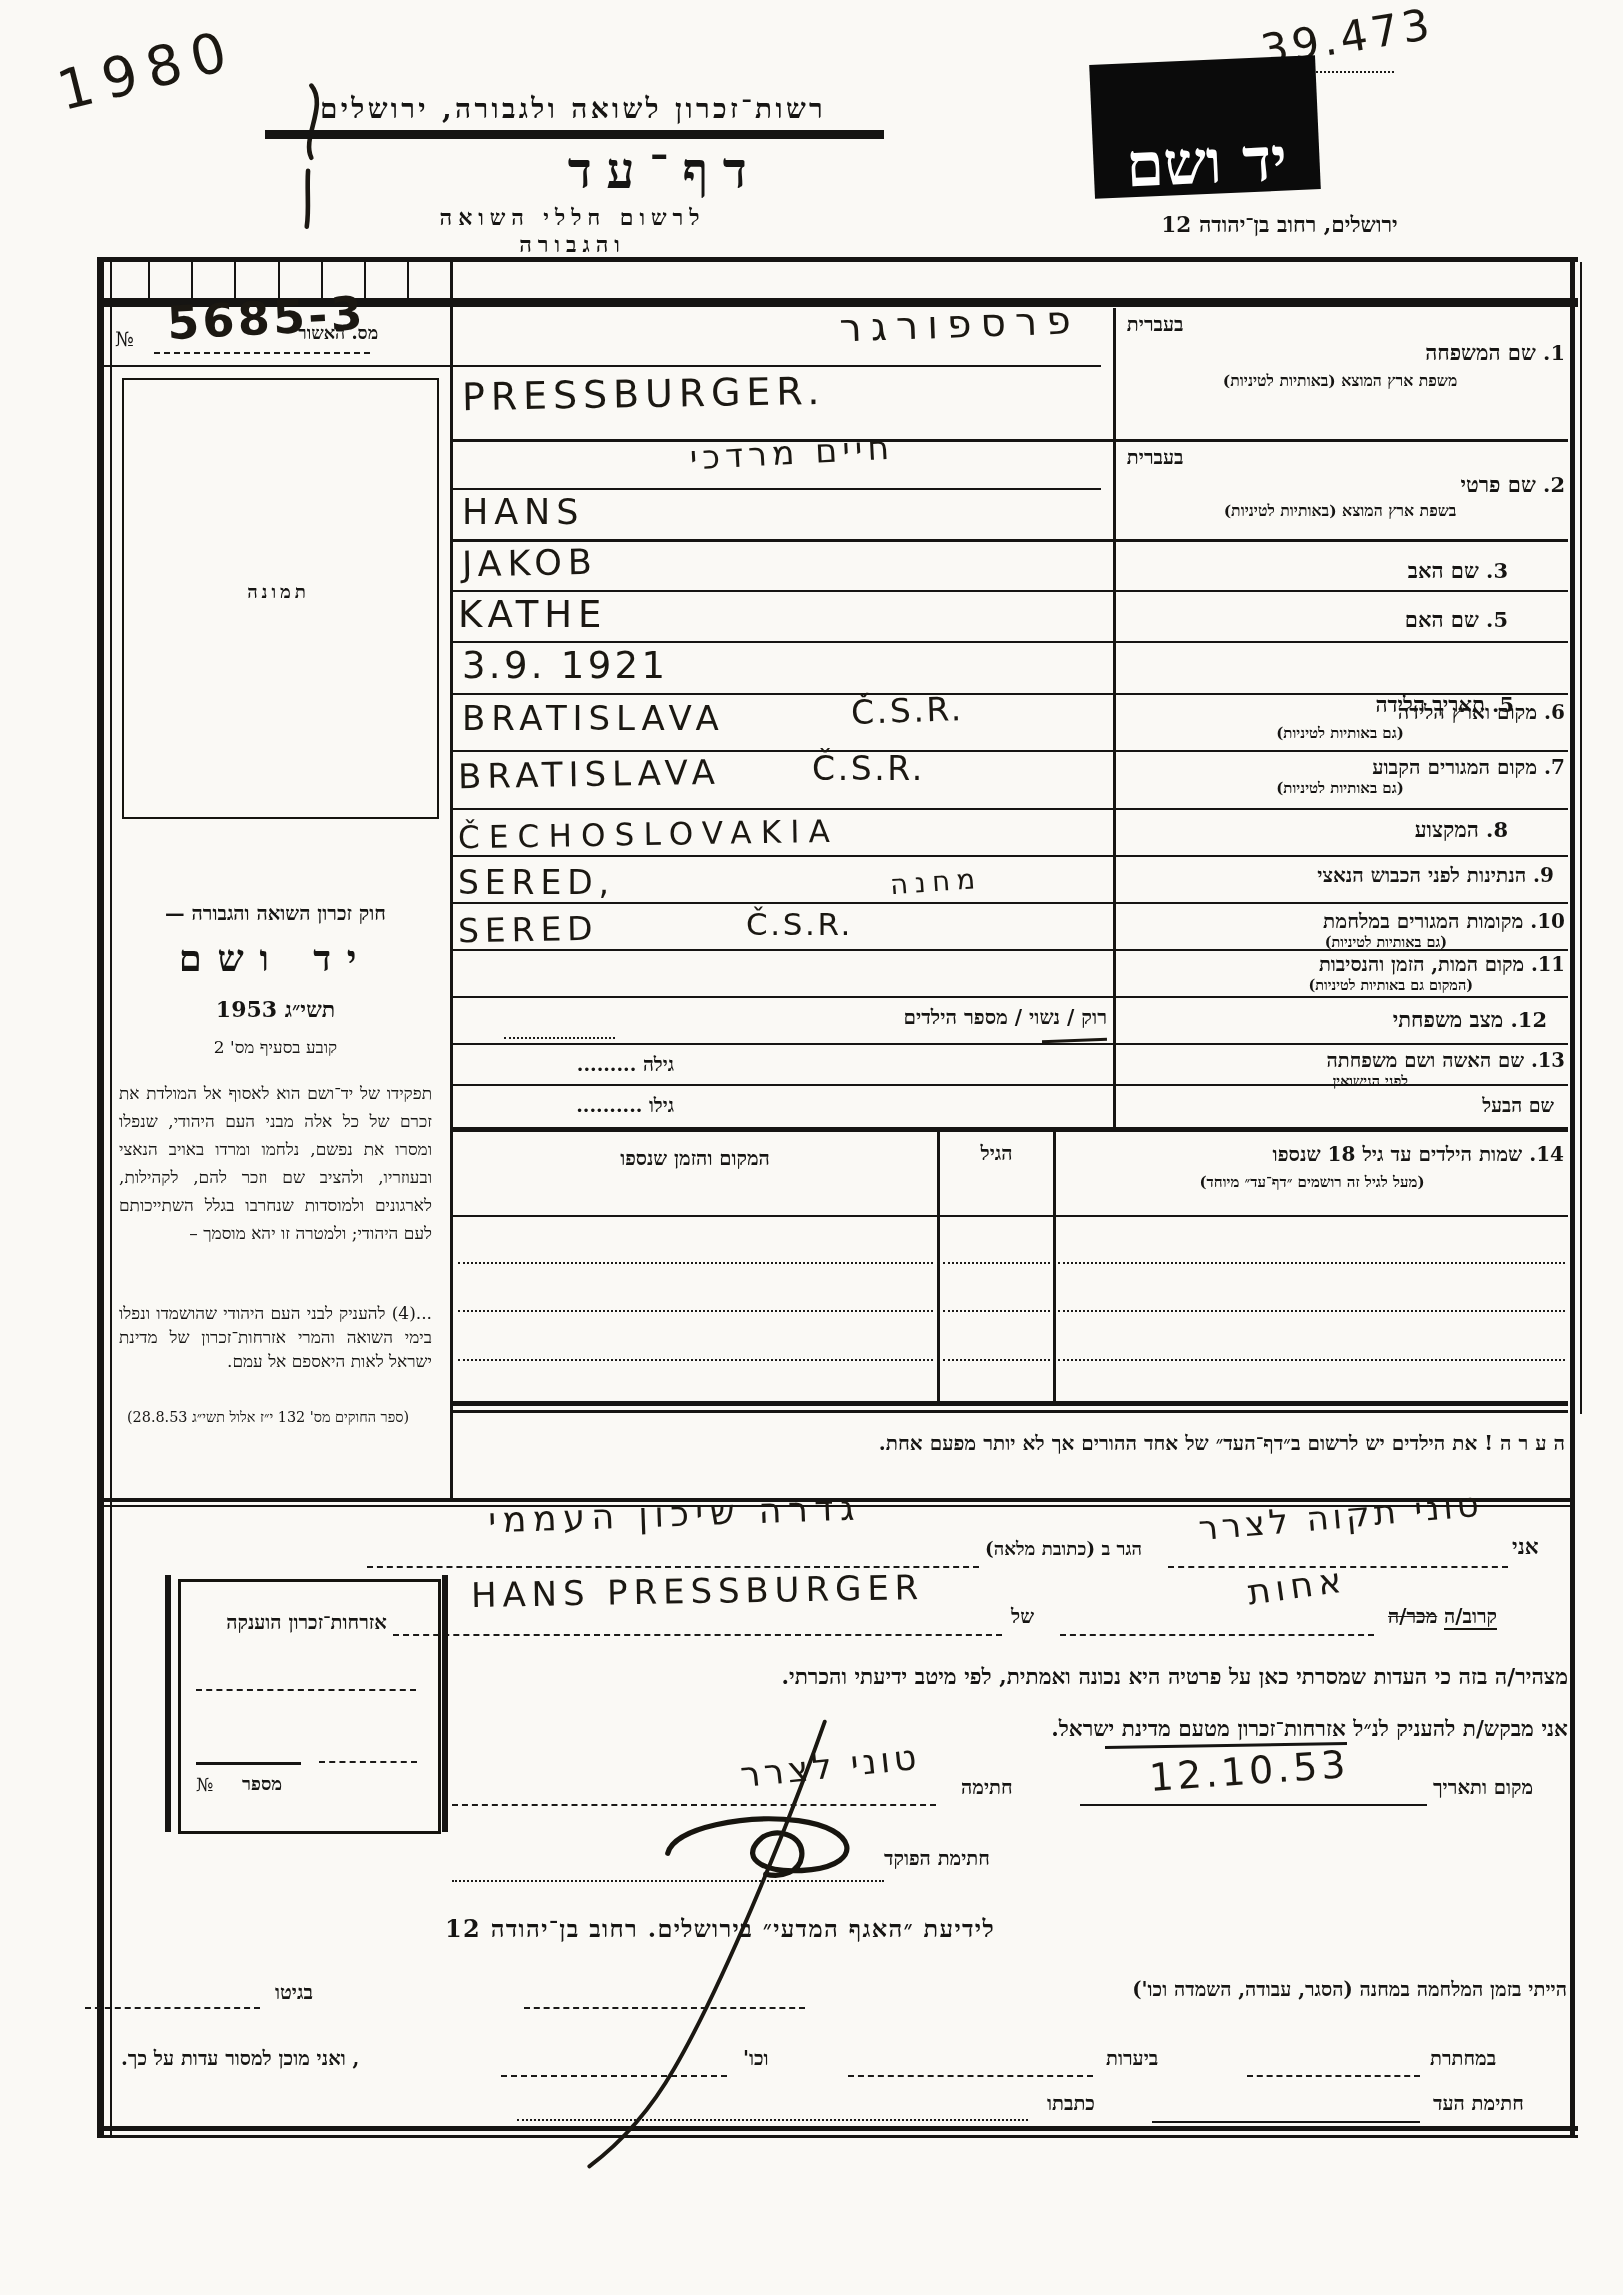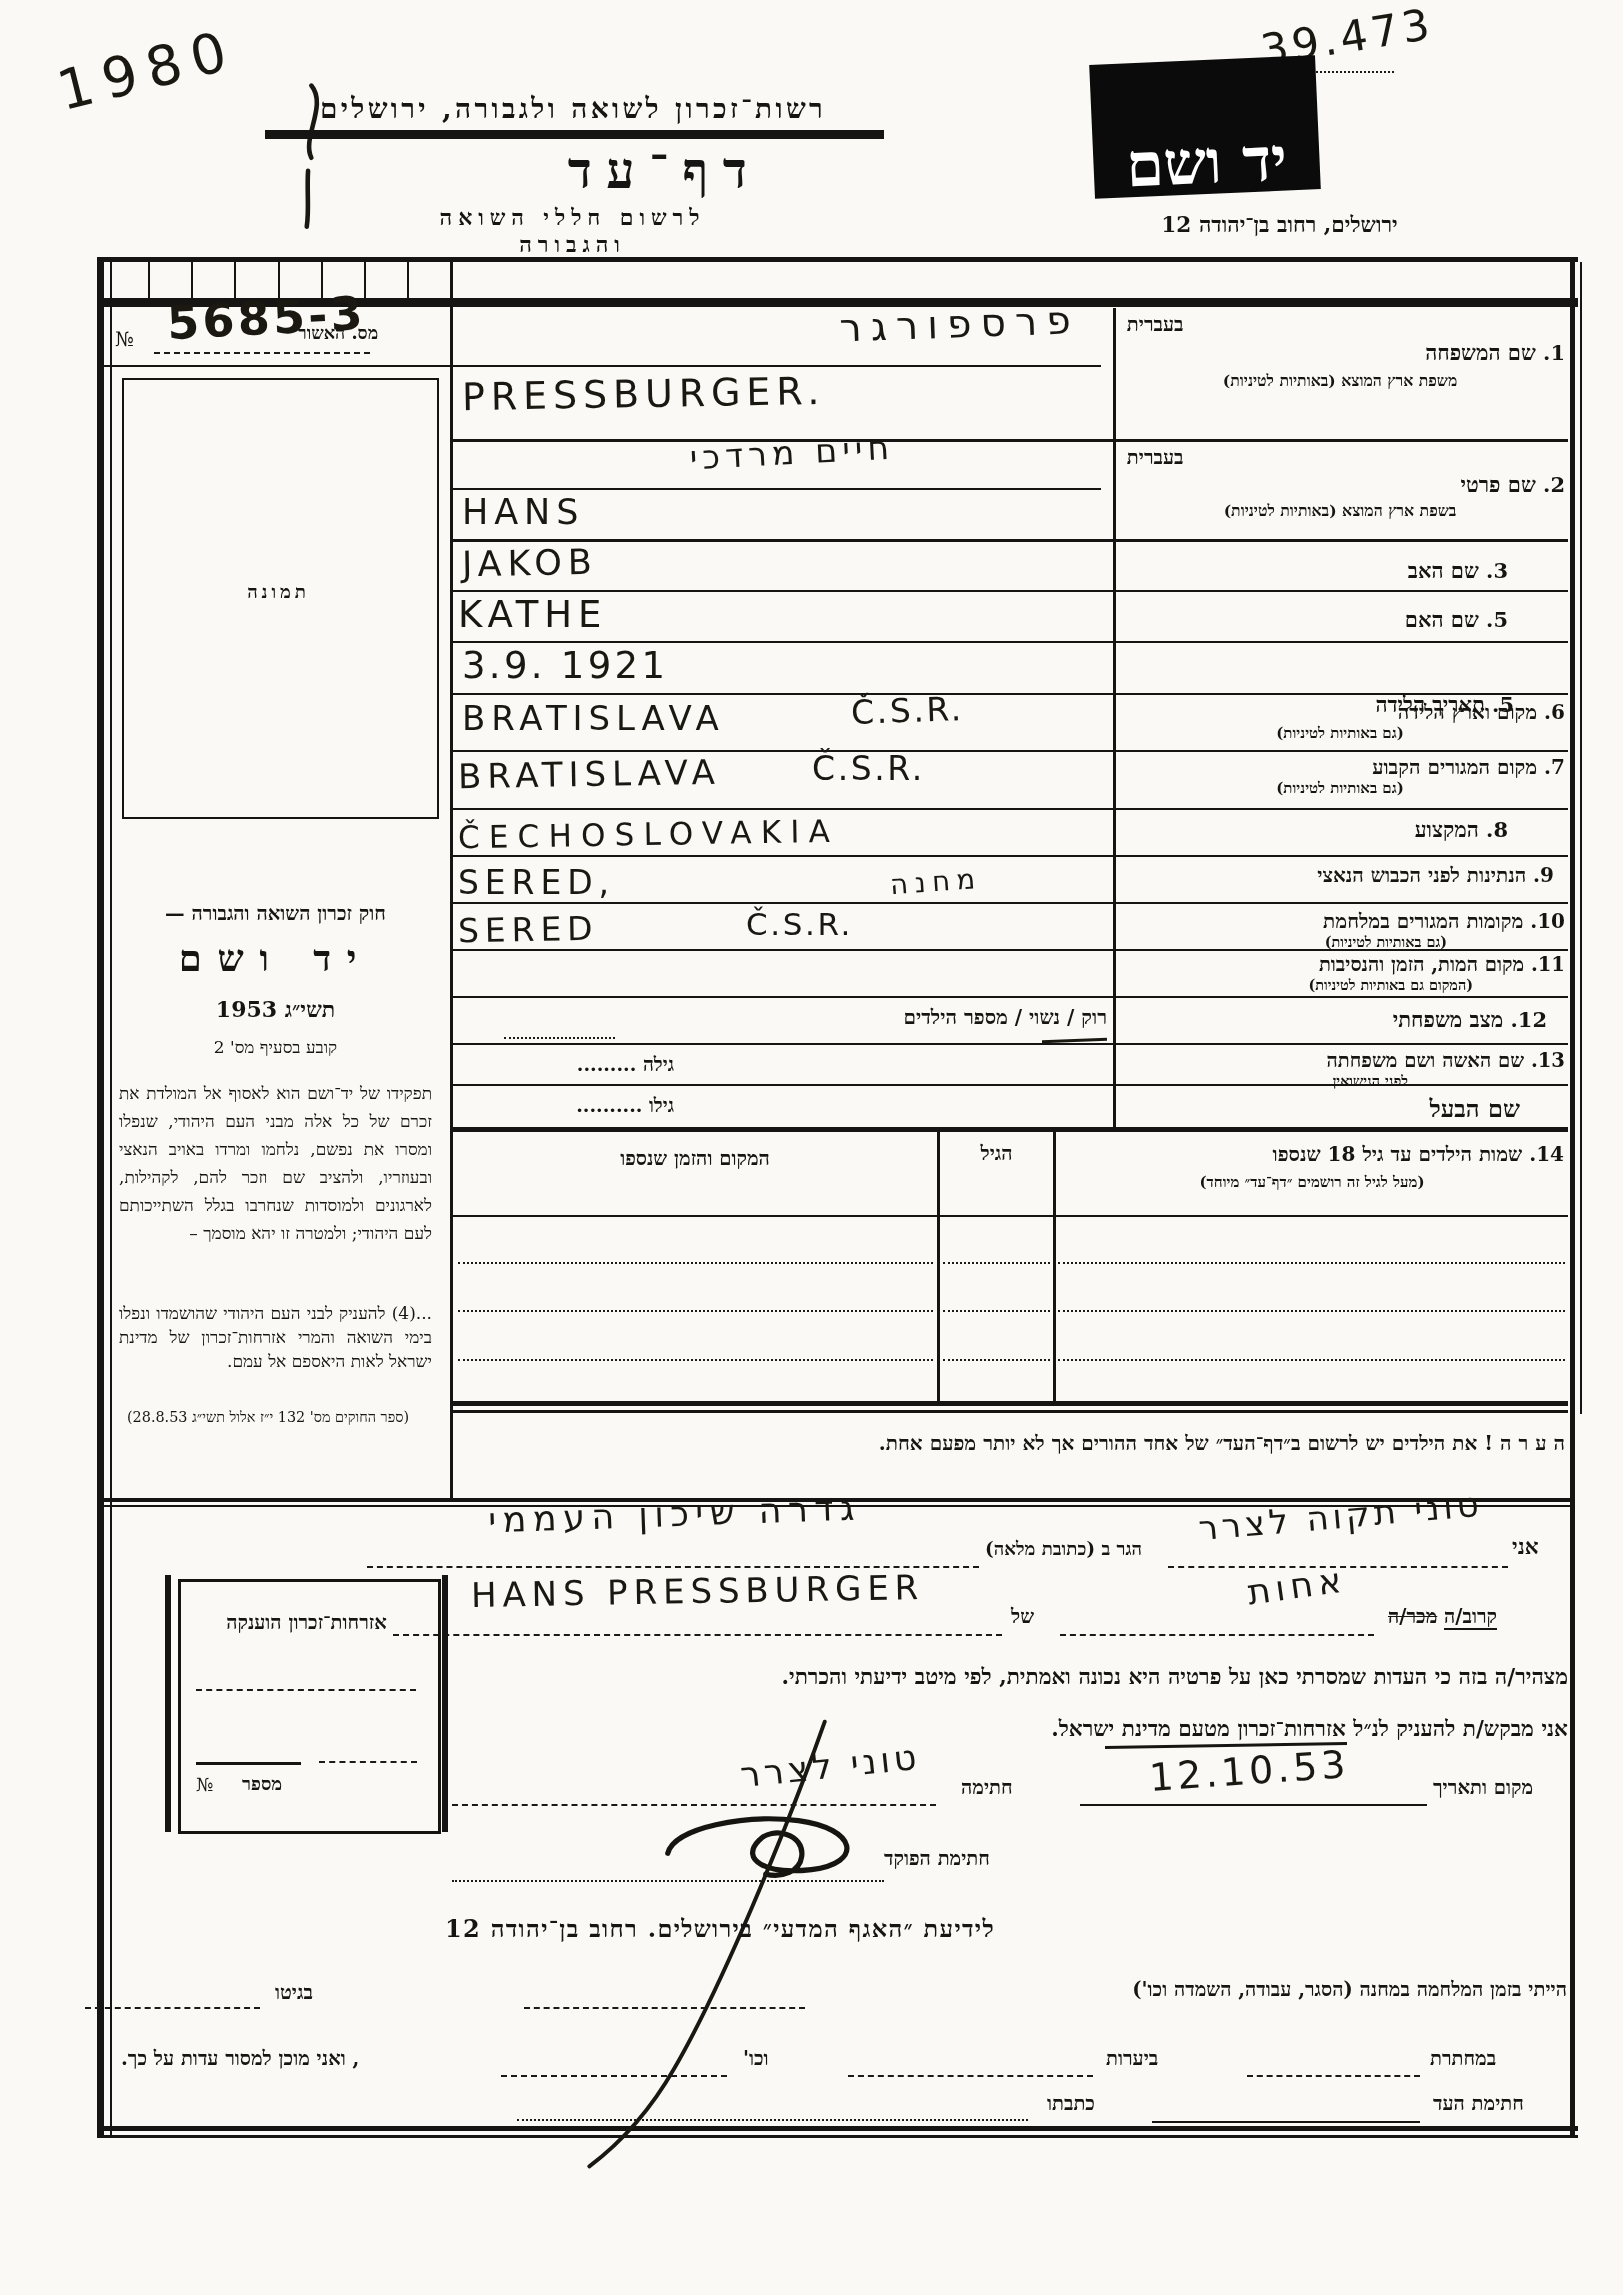--- a/index.html
+++ b/index.html
@@ -130,21 +130,21 @@
   </div>
   <div class="abs he" style="left:1115px;top:953px;width:450px;">
     <div class="p right" style="font-size:19.6px;padding-left:13px;">11. מקום המות, הזמן והנסיבות</div>
     <div class="p pl" style="font-size:14.4px;font-weight:bold;padding-right:92px;">(המקום גם באותיות לטיניות)</div>
   </div>
   <div class="abs p he right" style="left:1115px;top:1007px;width:432px;font-size:21px;">12. מצב משפחתי</div>
   <div class="abs he" style="left:1115px;top:1049px;width:450px;">
     <div class="p right" style="font-size:19.6px;padding-left:19.6px;">13. שם האשה ושם משפחתה</div>
     <div class="p pl" style="font-size:14.4px;font-weight:bold;padding-right:157px;">לפני הנישואין</div>
   </div>
-  <div class="abs p he right" style="left:1134px;top:1094px;width:386px;font-size:24px;">שם הבעל</div>
+  <div class="abs p he right" style="left:1168px;top:1094px;width:386px;font-size:19px;">שם הבעל</div>
 
   <div class="abs hand he right" style="left:458px;top:308px;width:622px;font-size:39px;letter-spacing:9.2px;transform:rotate(-2deg);">פרספורגר</div>
   <div class="abs hand lat" style="left:462px;top:372px;font-size:38px;transform:rotate(-1deg);">PRESSBURGER.</div>
   <div class="abs hand he center" style="left:589px;top:433px;width:406px;font-size:33px;letter-spacing:5.2px;transform:rotate(-3deg);">חיים מרדכי</div>
   <div class="abs hand lat" style="left:462px;top:492px;font-size:35px;">HANS</div>
   <div class="abs hand lat" style="left:462px;top:543px;font-size:35px;transform:rotate(-1deg);">JAKOB</div>
   <div class="abs hand lat" style="left:458px;top:593px;font-size:37px;">KATHE</div>
   <div class="abs hand lat" style="left:462px;top:644px;font-size:37px;letter-spacing:3.3px;">3.9. 1921</div>
   <div class="abs hand lat" style="left:462px;top:698px;font-size:34px;">BRATISLAVA</div>
   <div class="abs hand lat" style="left:851px;top:691px;font-size:33px;letter-spacing:2.6px;transform:rotate(-2deg);">Č.S.R.</div>

